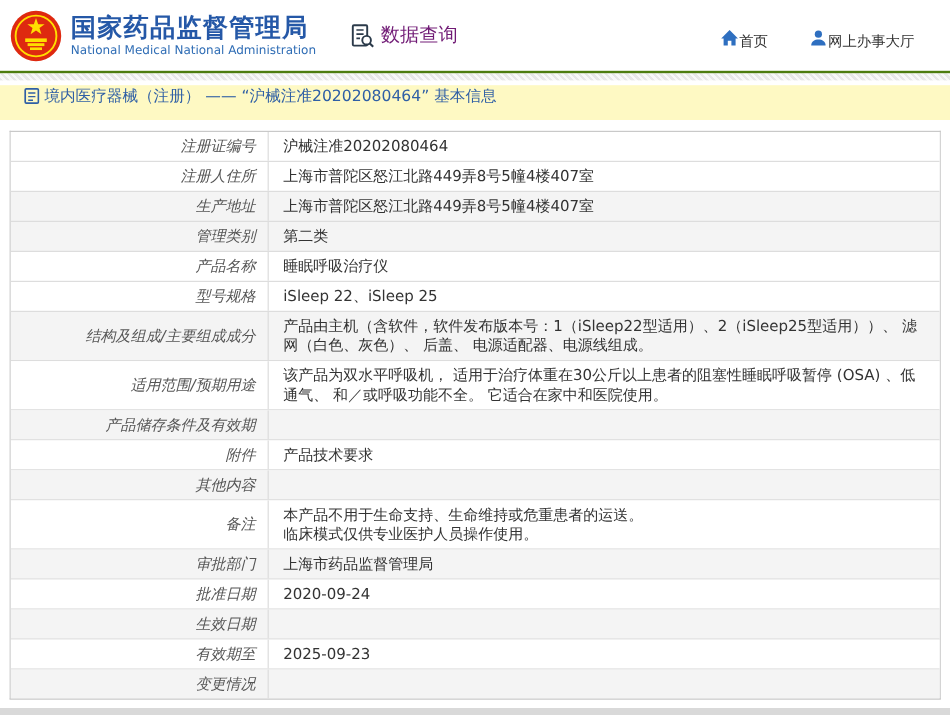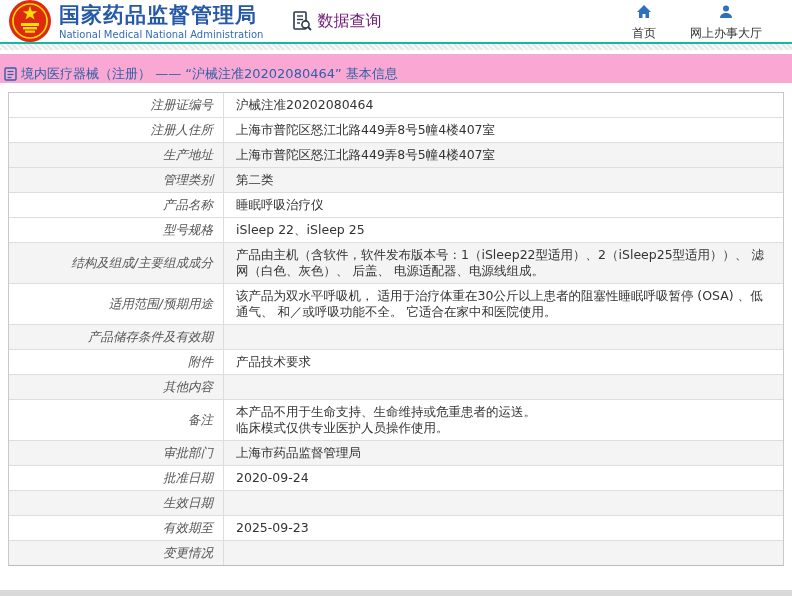--- a/index.html
+++ b/index.html
@@ -4,62 +4,62 @@
 <style>
   * { margin: 0; padding: 0; box-sizing: border-box; }
   html, body {
     width: 792px; height: 596px;
     background: #fff;
     font-family: "DejaVu Sans", "Liberation Sans", sans-serif;
     overflow: hidden;
   }
   
   .header {
-    height: 44px;
+    height: 61px;
     display: flex;
     align-items: center;
     background: #fff;
     padding: 0 14px 0 8px;
-    border-bottom: 2px solid #14b8a6;
+    border-bottom: 2px solid #4d7c0f;
     position: relative;
   }
   .logo-wrap { display: flex; align-items: center; }
   .emblem { width: 44px; height: 44px; flex: 0 0 auto; }
   .title-block { margin-left: 7px; }
   .site-title {
     font-size: 21px; font-weight: bold; color: #2558a7;
     letter-spacing: 1px; line-height: 24px;
   }
   .site-subtitle { font-size: 10px; color: #2f6db5; margin-top: 2px; }
   .data-query {
     display: flex; align-items: center;
     margin-left: 28px; cursor: pointer;
   }
   .data-query svg { width: 22px; height: 22px; }
   .data-query-label { font-size: 16px; color: #701a75; margin-left: 4px; }
   .header-spacer { flex: 1; }
   .nav { display: flex; align-items: flex-start; gap: 34px; margin-right: 16px; }
   .nav-item {
-    display: flex; flex-direction: column; align-items: center;
+    display: flex; flex-direction: row; align-items: center;
     cursor: pointer; padding-top: 4px;
   }
   .nav-item svg { width: 16px; height: 16px; }
   .nav-label { font-size: 12px; color: #333; margin-top: 5px; white-space: nowrap; }
   
   .hatch {
     height: 6px;
     background: repeating-linear-gradient(45deg, #e7e7e7 0 2px, #f8f8f8 2px 4px);
   }
   
   .breadcrumb-bar {
     margin-top: 4px;
     height: 29px;
-    background: #f9a8d4;
-    display: flex; align-items: flex-end;
-    padding: 0 4px;
+    background: #fef9c3;
+    display: flex; align-items: flex-start;
+    padding: 0 20px;
   }
   .breadcrumb {
     font-size: 13px; color: #2f5fa5;
     display: flex; align-items: center; gap: 4px;
   }
   .breadcrumb svg { width: 13px; height: 14px; }
   
   .info-table {
     margin: 9px 8px 0 8px;
     border: 1px solid #c9c9c9;

